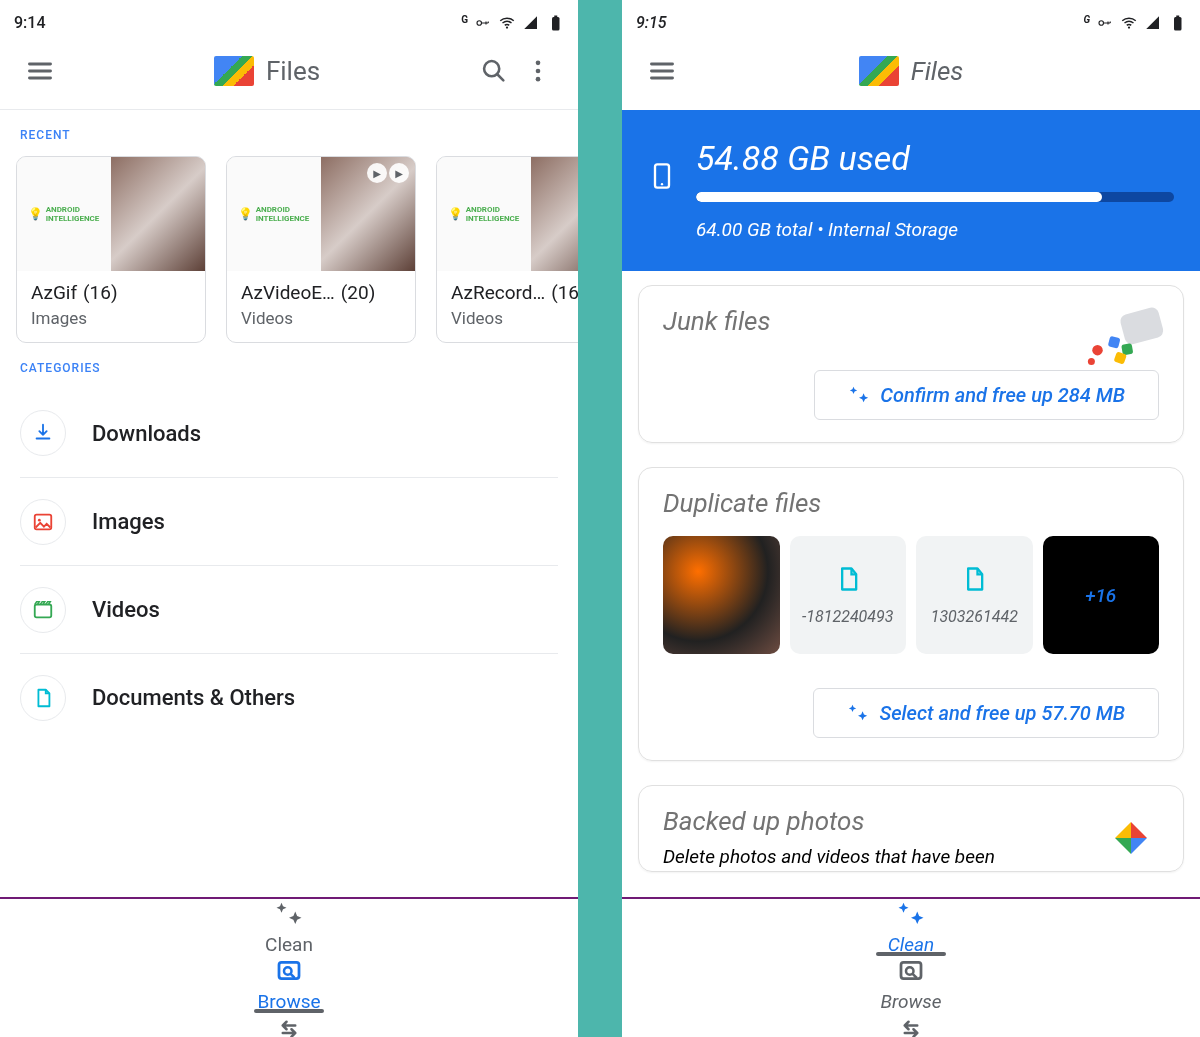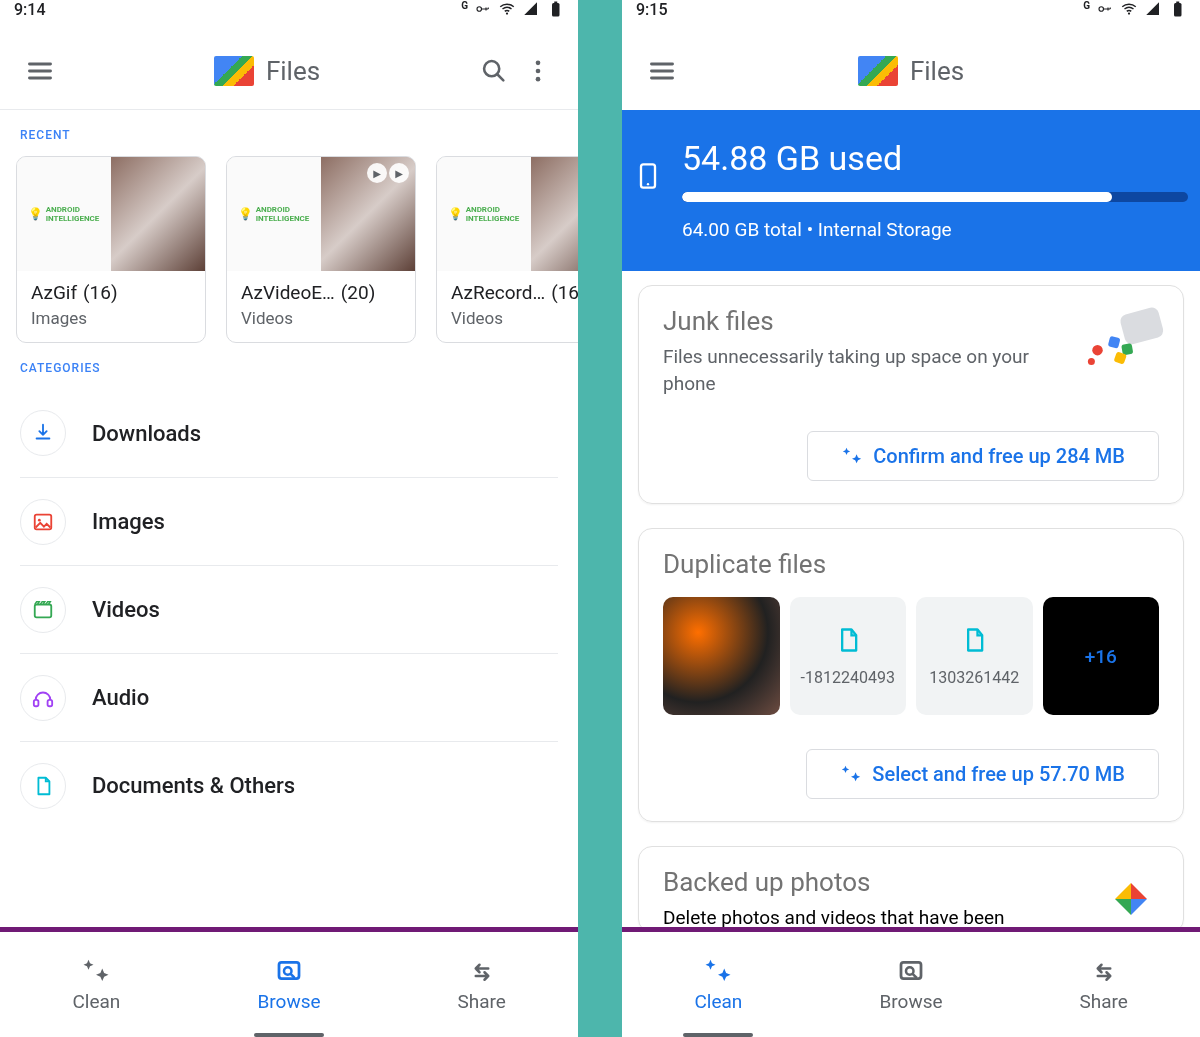--- a/index.html
+++ b/index.html
@@ -14,27 +14,27 @@
   .phone {
     background: #fff;
     width: 578px;
     height: 1037px;
     display: flex;
     flex-direction: column;
     overflow: hidden;
     position: relative;
   }
   .phone-left { margin-right: 22px; }
-  .phone-right { margin-left: 22px; }
+  .phone-right { margin-left: 22px; font-style: italic; }
 
   
   .status-bar {
     height: 32px;
     display: flex;
-    align-items: flex-start;
+    align-items: flex-end;
     justify-content: space-between;
     padding: 0 14px;
     font-size: 16px;
     color: #202124;
     font-weight: 500;
   }
   .status-icons { display: flex; align-items: center; gap: 6px; }
   .status-icons svg { width: 18px; height: 18px; }
 
   
@@ -161,25 +161,26 @@
   }
   .cat-icon svg { width:22px; height:22px; }
   .cat-label {
     font-size: 22px;
     color: #202124;
     font-weight: 500;
   }
 
   
   .bottom-nav {
-    height: 110px;
-    display: flex;
-    border-top: 5px solid #701a75;
+    height: 140px;
+    display: flex;
+    border-top: 2px solid #701a75;
     background:#fff;
     position: relative;
+    flex-direction: column;
   }
   .nav-item {
     flex: 1;
     display: flex;
     flex-direction: column;
     align-items: center;
     justify-content: center;
     gap: 4px;
     color: #5f6368;
     font-size: 19px;
@@ -189,21 +190,21 @@
   .nav-item.active { color: #1a73e8; }
   .nav-indicator {
     position:absolute; bottom:0; left:50%; transform:translateX(-50%);
     width:70px; height:4px; background:#5f6368; border-radius:2px;
   }
 
   
   .storage-header {
     background: #1a73e8;
     color: #fff;
-    padding: 28px 12px 30px;
+    padding: 28px 26px 30px;
     display:flex;
     gap:20px;
     align-items:flex-start;
   }
   .storage-header .phone-ico { width:28px; margin-top:24px; }
   .storage-info { flex:1; }
   .storage-used { font-size: 34px; font-weight:400; margin-bottom: 14px;}
   .progress {
     height: 10px;
     background: #0d47a1;
@@ -481,28 +482,20 @@
       </div>
       <div class="cat-item">
         <div class="cat-icon" style="color:#34a853">
             <svg viewBox="0 0 24 24">
               <use href="#i-video"></use>
             </svg>
           </div>
         <span class="cat-label">Videos</span>
       </div>
       <div class="cat-item">
-        <div class="cat-icon" style="color:#a142f4">
-            <svg viewBox="0 0 24 24">
-              <use href="#i-audio"></use>
-            </svg>
-          </div>
-        <span class="cat-label">Audio</span>
-      </div>
-      <div class="cat-item">
         <div class="cat-icon" style="color:#00bcd4">
             <svg viewBox="0 0 24 24">
               <use href="#i-doc"></use>
             </svg>
           </div>
         <span class="cat-label">Documents &amp; Others</span>
       </div>
     </div>
   </div>
 
@@ -572,21 +565,20 @@
         <div class="progress-fill"></div>
       </div>
       <div class="storage-sub">64.00 GB total • Internal Storage</div>
     </div>
   </div>
 
   <div class="clean-body">
 
     <div class="clean-card">
       <div class="card-title">Junk files</div>
-      <div class="card-sub">Files unnecessarily taking up space on your phone</div>
       <svg class="card-decor" viewBox="0 0 100 80">
         <rect x="50" y="10" width="45" height="35" rx="8" fill="#dadce0" transform="rotate(-15 72 27)"></rect>
         <rect x="35" y="40" width="12" height="12" rx="3" fill="#4285f4" transform="rotate(15 41 46)"></rect>
         <rect x="50" y="48" width="12" height="12" rx="3" fill="#34a853" transform="rotate(-10 56 54)"></rect>
         <rect x="42" y="58" width="12" height="12" rx="3" fill="#fbbc05" transform="rotate(20 48 64)"></rect>
         <circle cx="22" cy="55" r="6" fill="#ea4335"></circle>
         <circle cx="15" cy="68" r="4" fill="#ea4335"></circle>
       </svg>
       <div class="action-btn">
         <svg viewBox="0 0 24 24">

